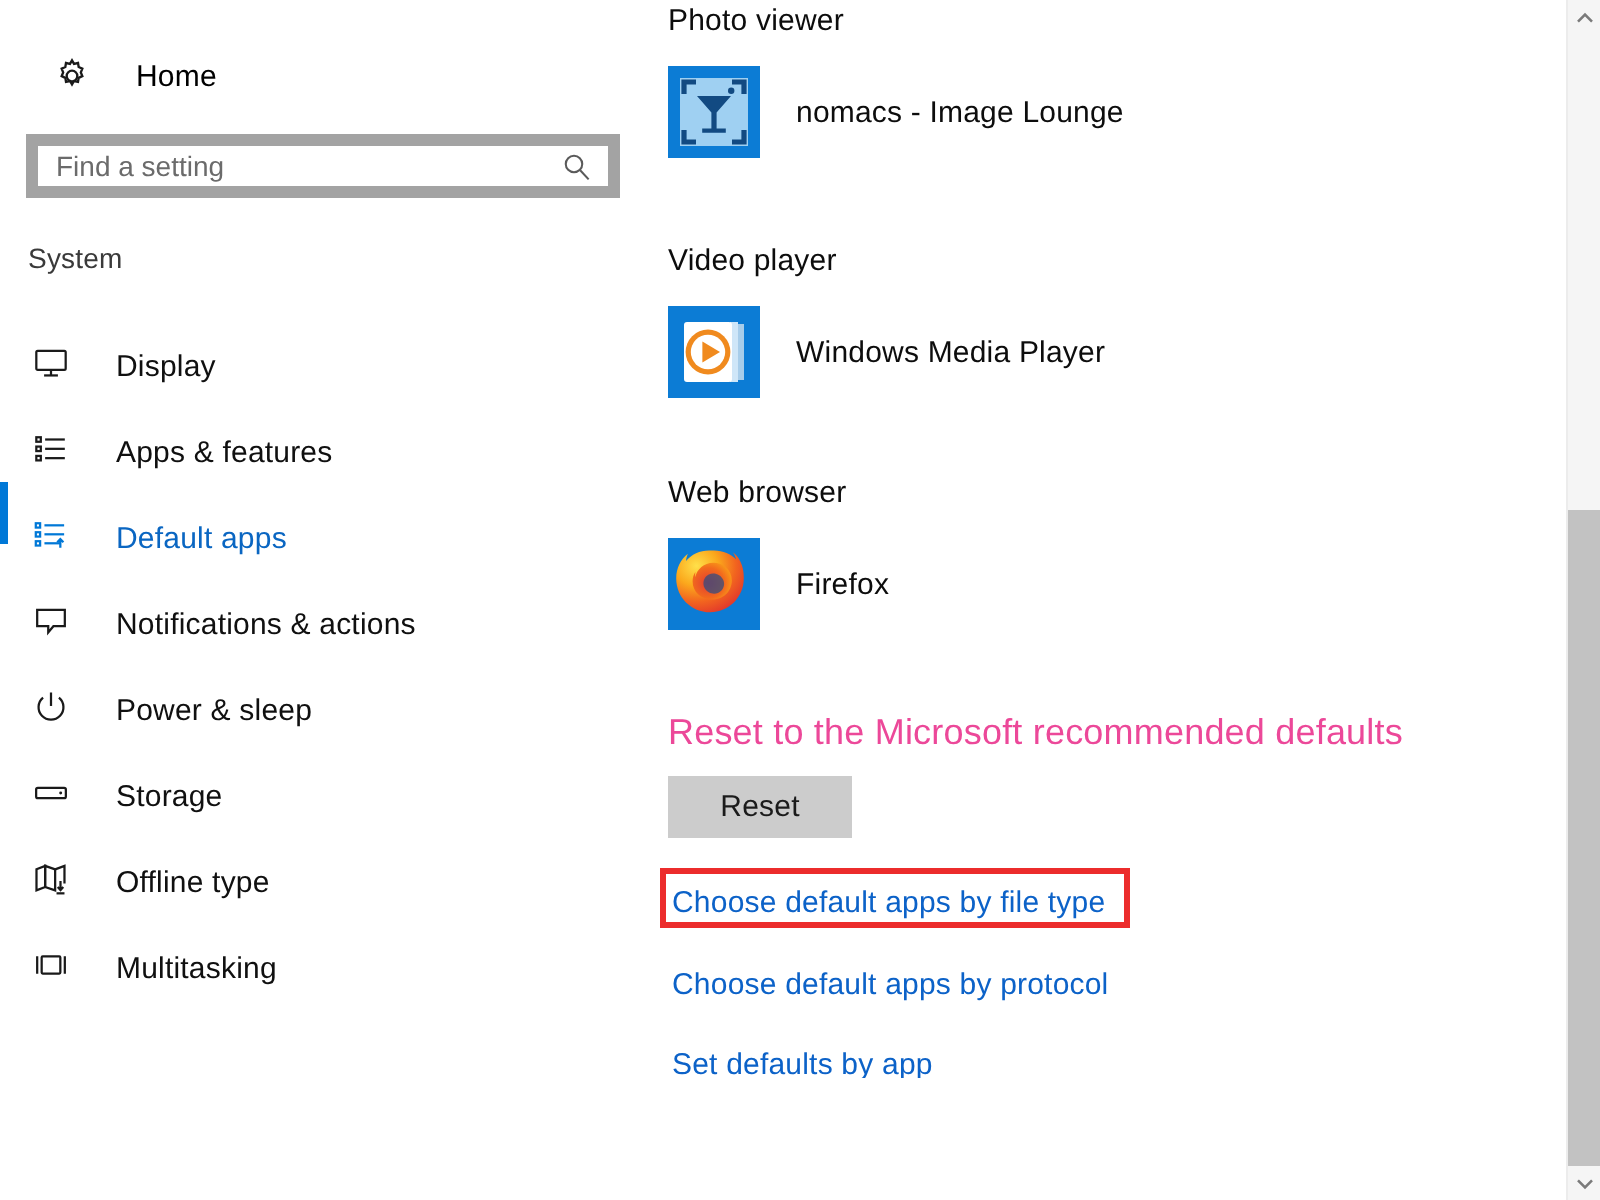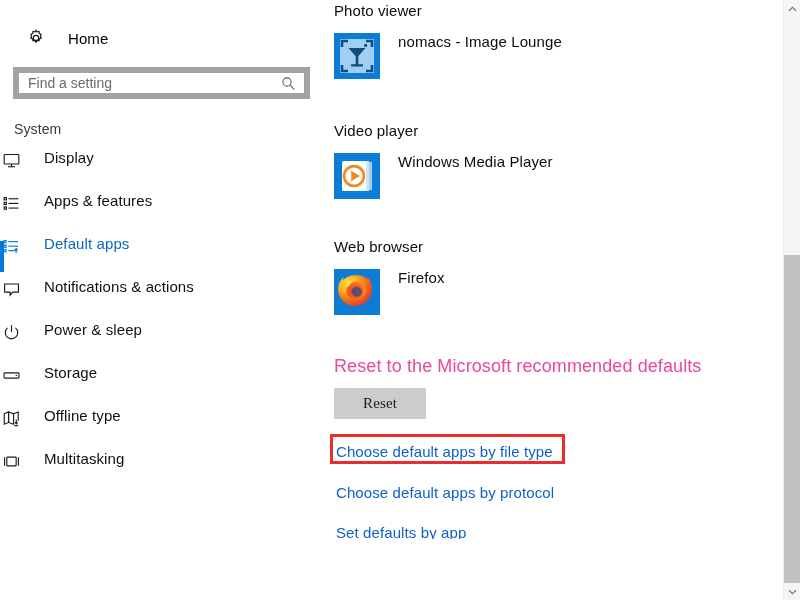--- a/index.html
+++ b/index.html
@@ -93,22 +93,23 @@
     color: #3a3a3a;
     margin: 22px 0 0 14px;
     letter-spacing: .1px;
   }
 
   .nav-list { margin-top: 12px; }
 
   .nav-item {
     position: relative;
     display: flex;
-    align-items: flex-start;
+    align-items: flex-end;
     height: 43px;
+    padding-left: 14px;
     cursor: default;
   }
   .nav-item .accent {
     position: absolute;
     left: 0;
     top: 6px;
     bottom: 6px;
     width: 4px;
     background: transparent;
   }
@@ -146,21 +147,21 @@
 
   .cat-title {
     font-size: 15px;
     color: #0d0d0d;
     letter-spacing: .1px;
     white-space: nowrap;
   }
 
   .app-row {
     display: flex;
-    align-items: flex-start;
+    align-items: center;
     margin-top: 14px;
     cursor: default;
   }
   .app-icon {
     width: 46px;
     height: 46px;
     flex: none;
     position: relative;
   }
   .app-name {
@@ -176,21 +177,21 @@
     color: #ec4899;
     letter-spacing: .1px;
     white-space: nowrap;
   }
   .reset-btn {
     margin-top: 11px;
     width: 92px;
     height: 31px;
     background: #cccccc;
     border: 1px solid #cccccc;
-    font-family: Liberation Serif, serif;
+    font-family: Liberation Sans, sans-serif;
     font-size: 15px;
     color: #1b1b1b;
     cursor: pointer;
     display: flex;
     align-items: center;
     justify-content: center;
     letter-spacing: .1px;
   }
 
   .link {

